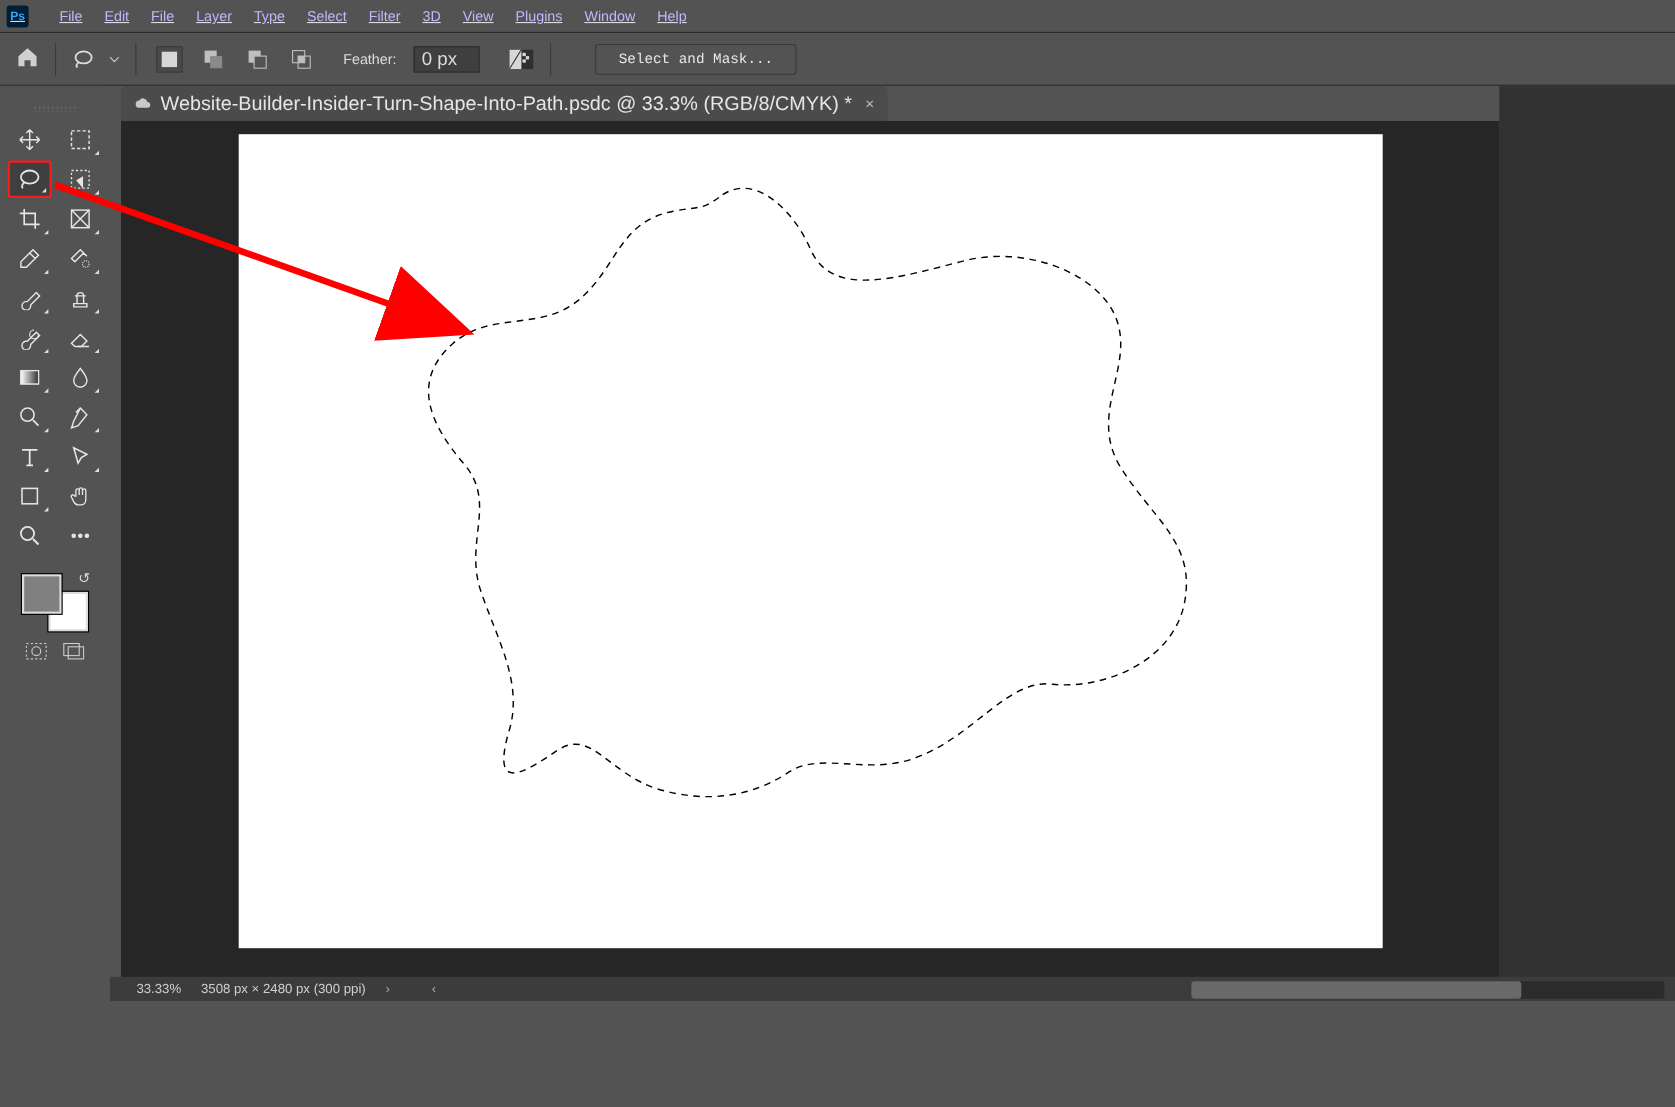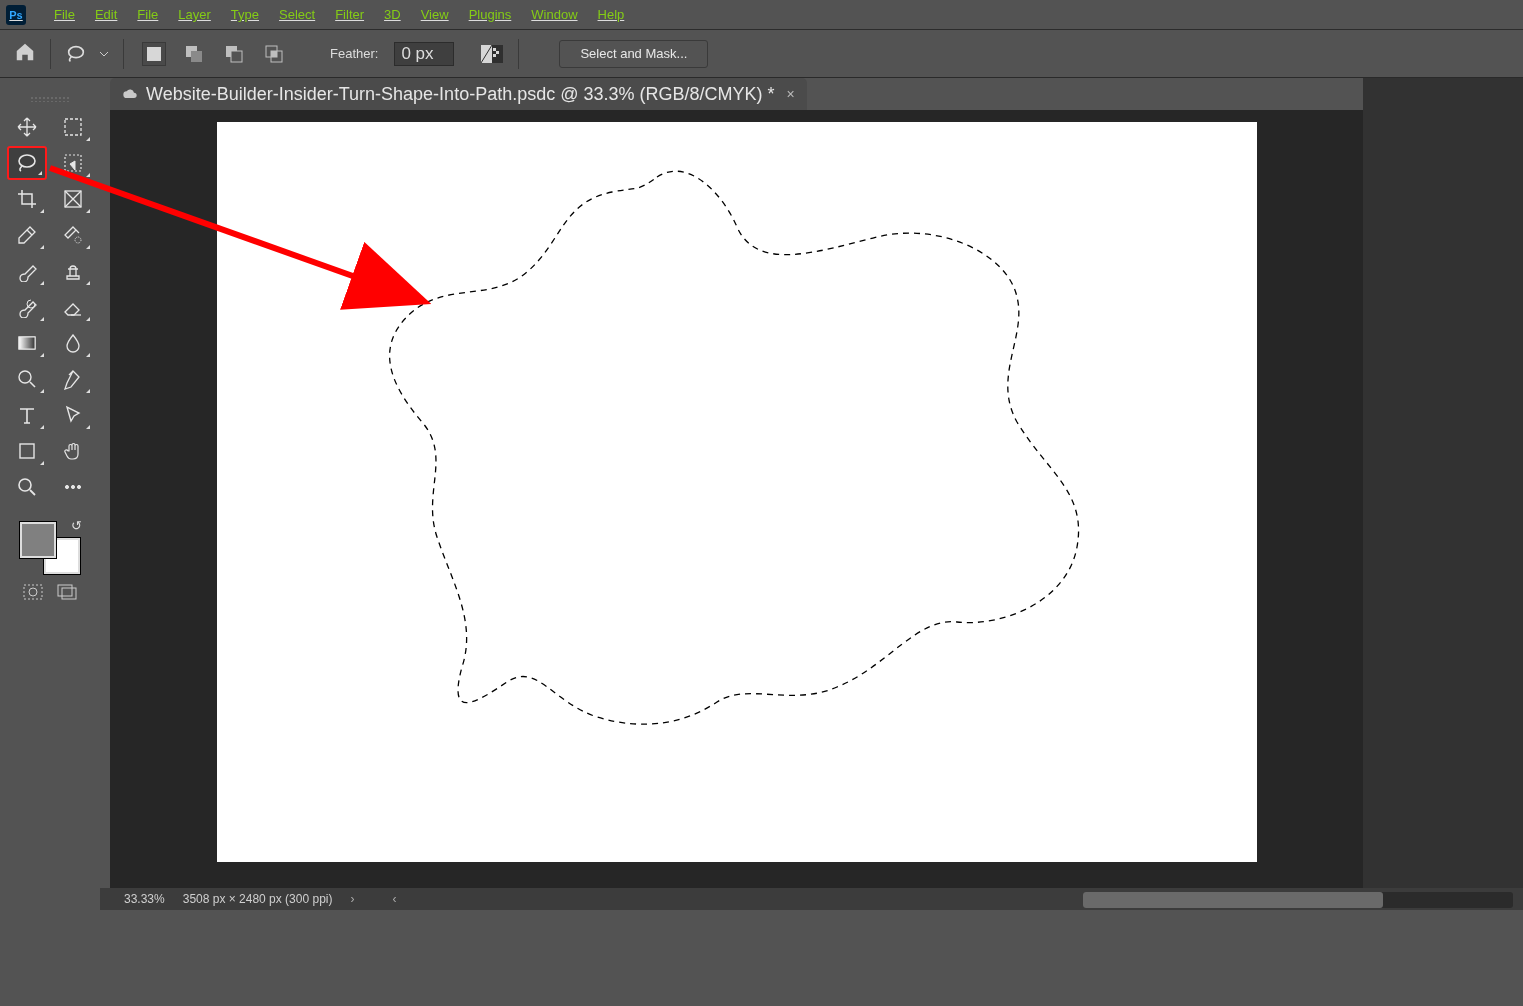--- a/index.html
+++ b/index.html
@@ -1,32 +1,32 @@
 <!DOCTYPE html>
 <html><head>
 <meta charset="utf-8">
 <style>
   * { box-sizing: border-box; margin: 0; padding: 0; user-select: none; }
   html, body { width: 1523px; height: 1006px; overflow: hidden; font-family: "Segoe UI", Tahoma, sans-serif; background:#535353; color:#ddd; font-size:13px; }
   
   .menubar { height:30px; background:#535353; display:flex; align-items:center; padding-left:6px; border-bottom:1px solid #2c2c2c;text-decoration:underline; }
   .ps-logo { width:20px; height:20px; background:#001e36; color:#31a8ff; font-weight:700; font-size:11px; display:flex; align-items:center; justify-content:center; border-radius:3px; margin-right:18px; }
-  .menubar .menu-item { padding:0 10px; height:100%; display:flex; align-items:center; color:#84cc16; cursor:default; }
+  .menubar .menu-item { padding:0 10px; height:100%; display:flex; align-items:center; color:#c4b5fd; cursor:default; }
   
   .optionsbar { height:48px; background:#535353; display:flex; align-items:center; padding-left:14px; gap:8px; border-bottom:1px solid #2a2a2a; }
   .sep-v { width:1px; height:30px; background:#3a3a3a; margin:0 6px;}
   .home-btn svg { fill:#d0d0d0; }
   .tool-preset { width:22px; height:22px; display:flex; align-items:center; justify-content:center; }
   .tool-preset svg { stroke:#ddd; fill:none; }
   .small-caret { width:10px; height:10px; margin-left:4px; }
   .mode-btn { width:24px; height:24px; background:#4a4a4a; border:1px solid #3a3a3a; display:flex; align-items:center; justify-content:center; margin:0 4px; }
-  .feather-label { margin-left:32px; color:#ddd; }
+  .feather-label { margin-left:14px; color:#ddd; }
   .feather-input { width:60px; height:24px; background:#3f3f3f; border:1px solid #2c2c2c; color:#ddd; padding:0 6px; font-size:17px; margin-left:8px; }
   .antialias { width:24px; height:22px; margin-left:18px; display:flex; align-items:center; justify-content:center; }
-  .select-mask-btn { height:28px; padding:0 20px; border:1px solid #3a3a3a; background:#535353; color:#e8e8e8; border-radius:3px; margin-left:26px; font-size:13px; }
+  .select-mask-btn { height:28px; padding:0 20px; border:1px solid #3a3a3a; background:#535353; color:#e8e8e8; border-radius:3px; margin-left:26px; font-size:13px;font-family:Liberation Mono, monospace; }
   
   .left-chevrons { position:absolute; top:80px; left:4px; font-size:11px; color:#bbb; }
   
   .tabstrip { position:absolute; left:110px; top:78px; height:32px; display:flex; align-items:center; }
   .doc-tab { display:flex; align-items:center; gap:8px; background:#4b4b4b; padding:0 12px; height:32px; border-top-left-radius:5px; border-top-right-radius:5px; }
   .cloud-ic { width:16px; height:12px; }
   .doc-tab .title { color:#e6e6e6; font-size:18px; }
   .doc-tab .close { color:#bbb; font-size:14px; margin-left:4px; }
   
   .toolbox { position:absolute; left:0; top:78px; width:100px; bottom:110px; background:#535353; padding-top:32px; }

